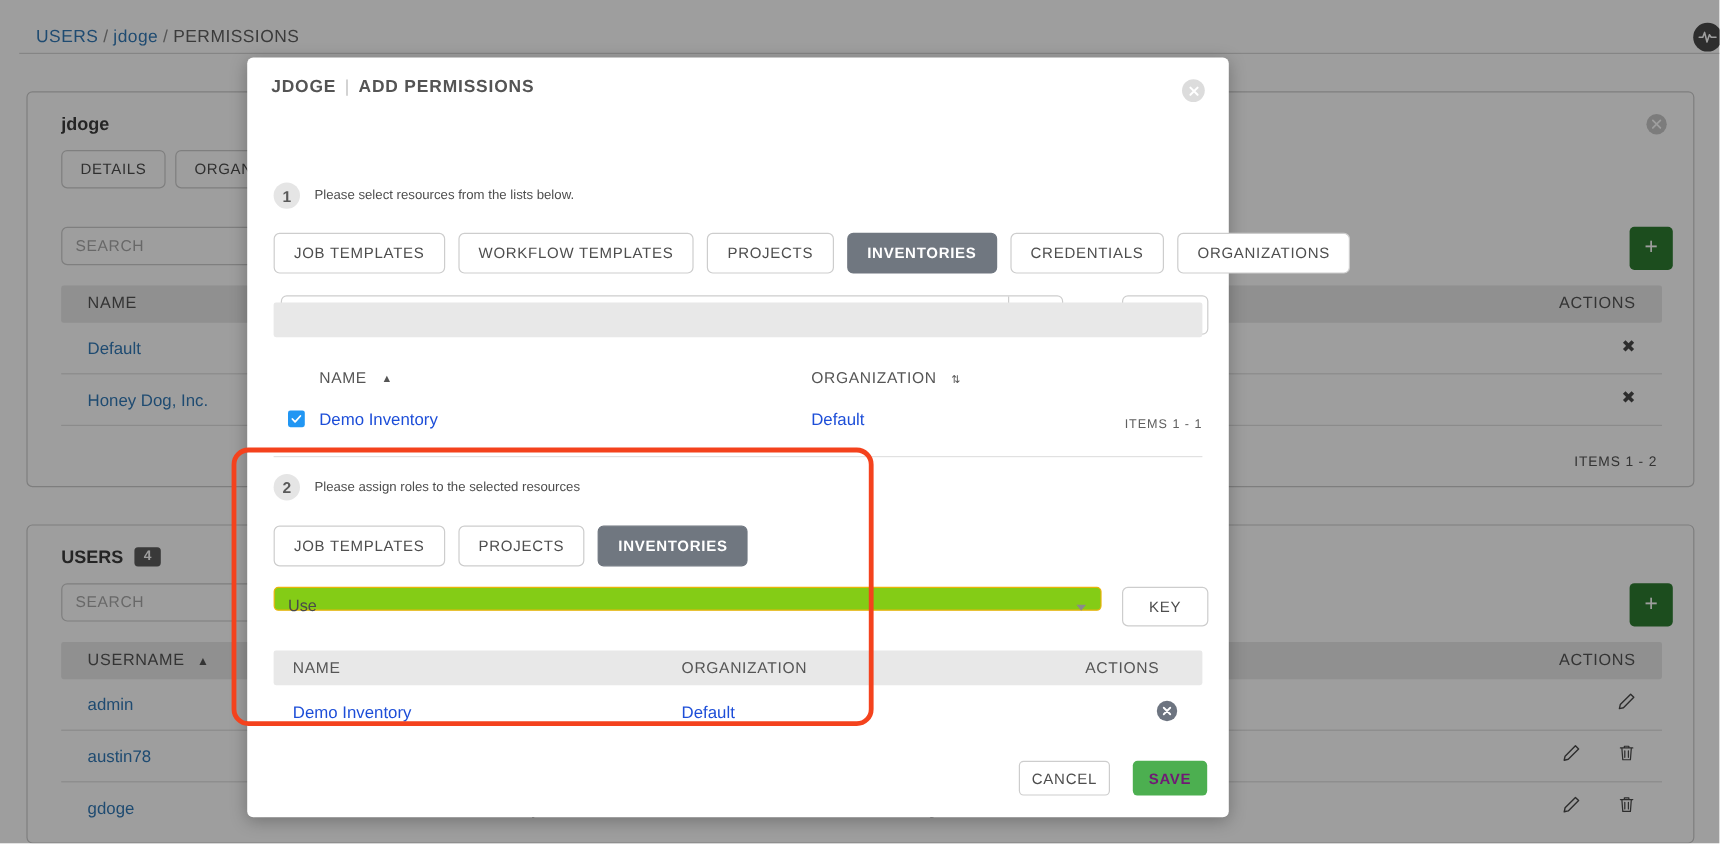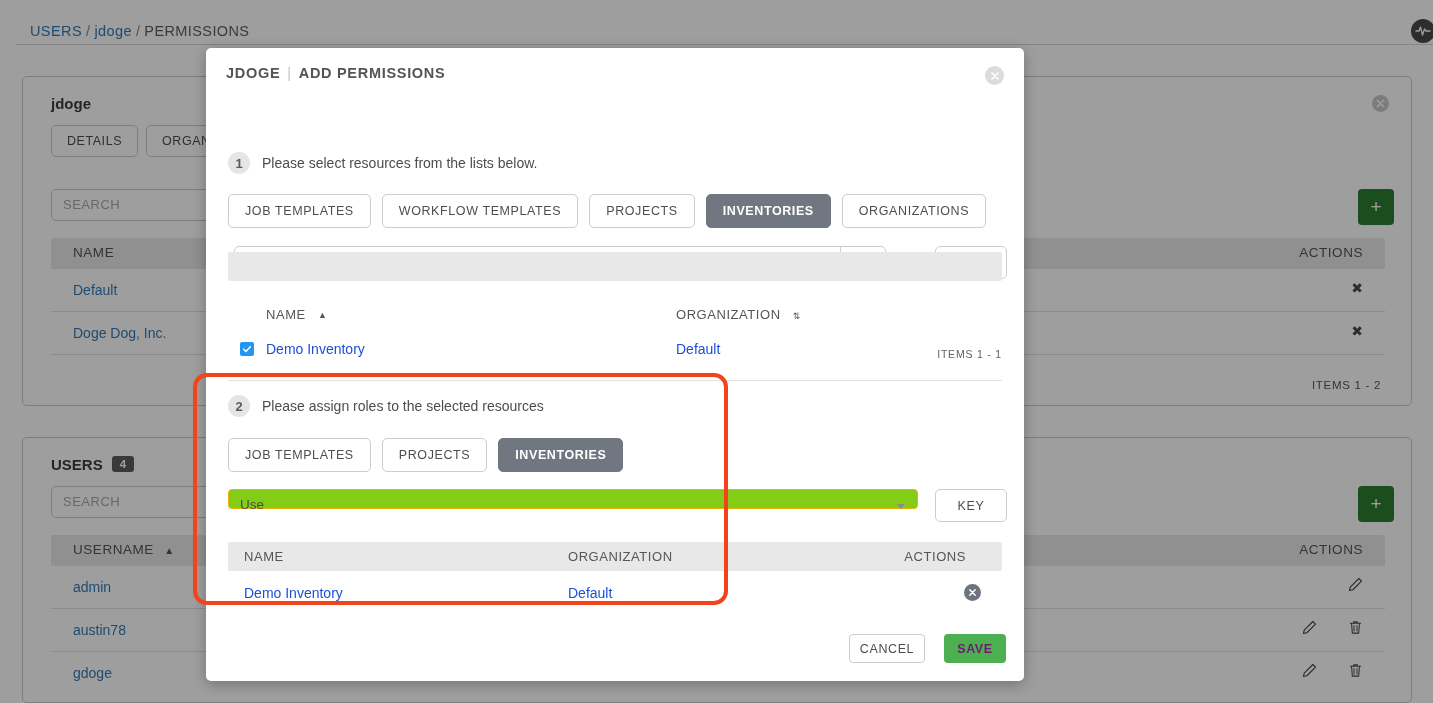--- a/index.html
+++ b/index.html
@@ -142,21 +142,21 @@
   }
 
   .step-row { position: absolute; display: flex; align-items: center; }
   .step-num {
     width: 22px; height: 22px; border-radius: 50%;
     background: #e5e5e5; color: #5a5a5a;
     font-size: 13px; font-weight: bold;
     display: flex; align-items: center; justify-content: center;
   }
   .step-text {
-    margin-left: 12px; font-size: 14px; color: #4d4d4d;
+    margin-left: 12px; font-size: 11px; color: #4d4d4d;
   }
 
   .mtabrow { position: absolute; display: flex; gap: 11px; }
   .mtab {
     border: 1px solid #cdcdcd; border-radius: 5px; background: #ffffff;
     color: #4e4e4e; font-size: 12.5px; letter-spacing: .6px;
     padding: 9px 16px; white-space: nowrap;
   }
   .mtab.active {
     background: #707780; border-color: #707780; color: #ffffff; font-weight: bold;
@@ -299,21 +299,21 @@
       <div class="tbl-head" style="top:161px; width:1334px;">
         <div class="th" style="left:22px;">NAME</div>
         <div class="th" style="right:22px;">ACTIONS</div>
       </div>
 
       <div class="tbl-row" style="top:192px; width:1334px;">
         <div class="cell" style="left:22px;">Default</div>
         <div class="row-ico" style="right:22px;">✖</div>
       </div>
       <div class="tbl-row" style="top:235px; width:1334px;">
-        <div class="cell" style="left:22px;">Doge Dog, Inc.</div>
+        <div class="cell" style="left:22px;">Honey Dog, Inc.</div>
         <div class="row-ico" style="right:22px;">✖</div>
       </div>
 
       <div class="items-label" style="right:30px; top:302px;">ITEMS  1 - 2</div>
     </div>
 
     <div class="panel" id="panel-users">
       <div class="panel-title">
         <span>USERS</span><span class="count-badge">4</span>
       </div>
@@ -388,20 +388,21 @@
     <div class="step-row" style="left:228px; top:104px; transform:translateX(-206px);">
       <div class="step-num">1</div>
       <div class="step-text">Please select resources from the lists below.</div>
     </div>
 
     <div class="mtabrow" style="left:22px; top:146px;">
       <div class="mtab">JOB TEMPLATES</div>
       <div class="mtab">WORKFLOW TEMPLATES</div>
       <div class="mtab">PROJECTS</div>
       <div class="mtab active">INVENTORIES</div>
+      <div class="mtab">CREDENTIALS</div>
       <div class="mtab">ORGANIZATIONS</div>
     </div>
 
     <div class="m-search">
       <div class="inp">SEARCH</div>
       <div class="mag">
         <svg width="16" height="16" viewBox="0 0 16 16" aria-hidden="true">
           <circle cx="6.7" cy="6.7" r="4.6" fill="none" stroke="#5a5a5a" stroke-width="1.5"></circle>
           <path d="M10.2 10.2 L14 14" stroke="#5a5a5a" stroke-width="1.7" stroke-linecap="round"></path>
         </svg>

